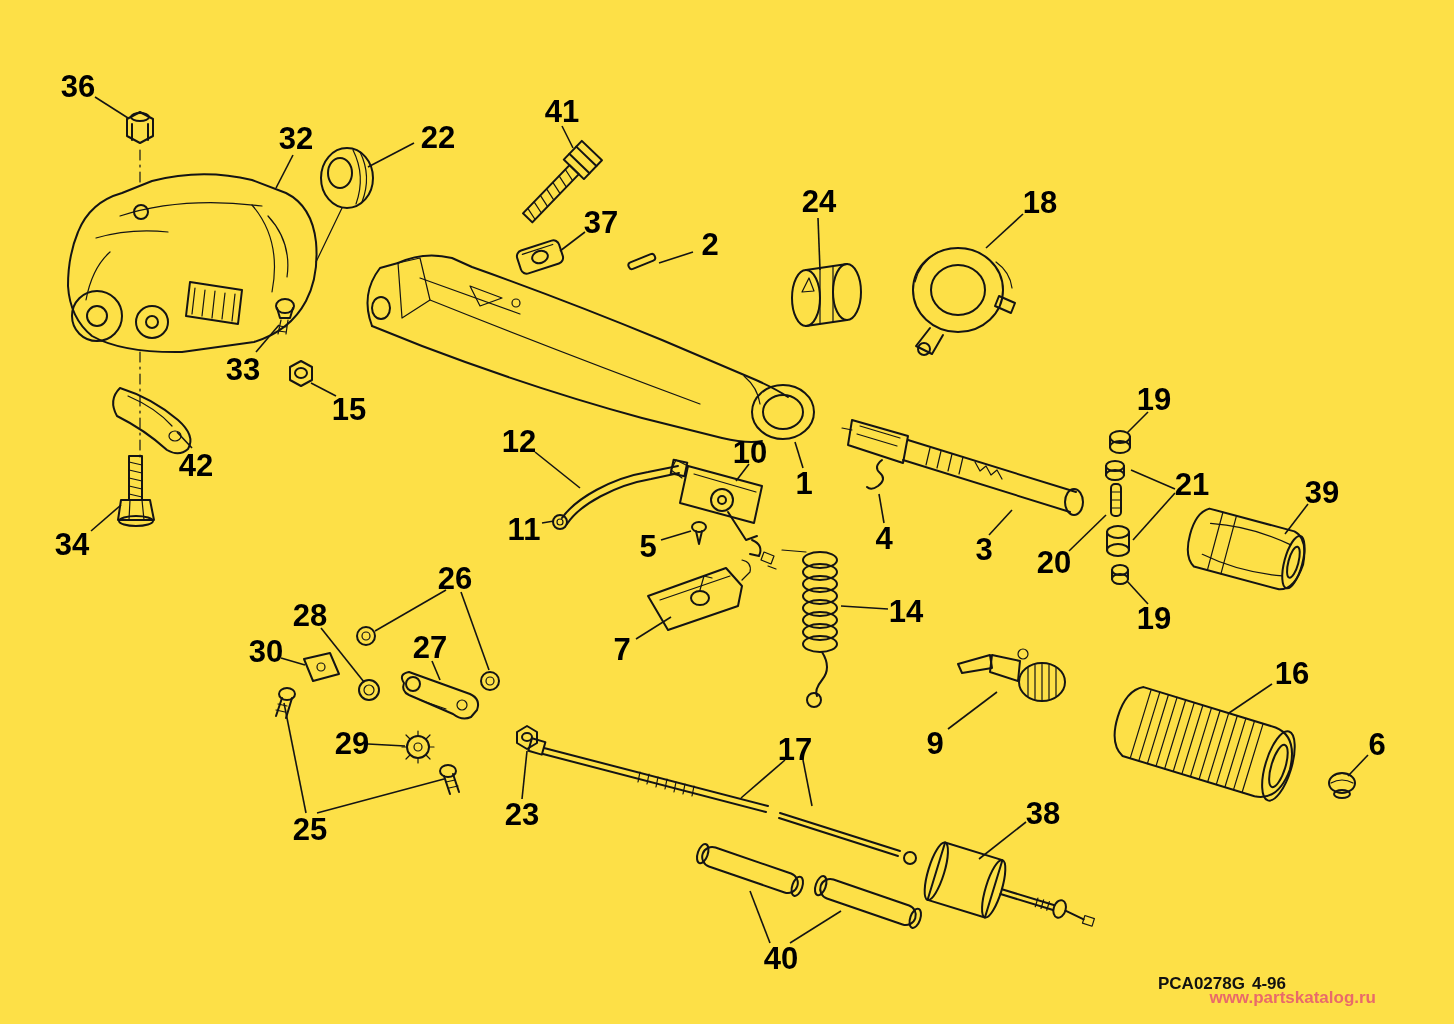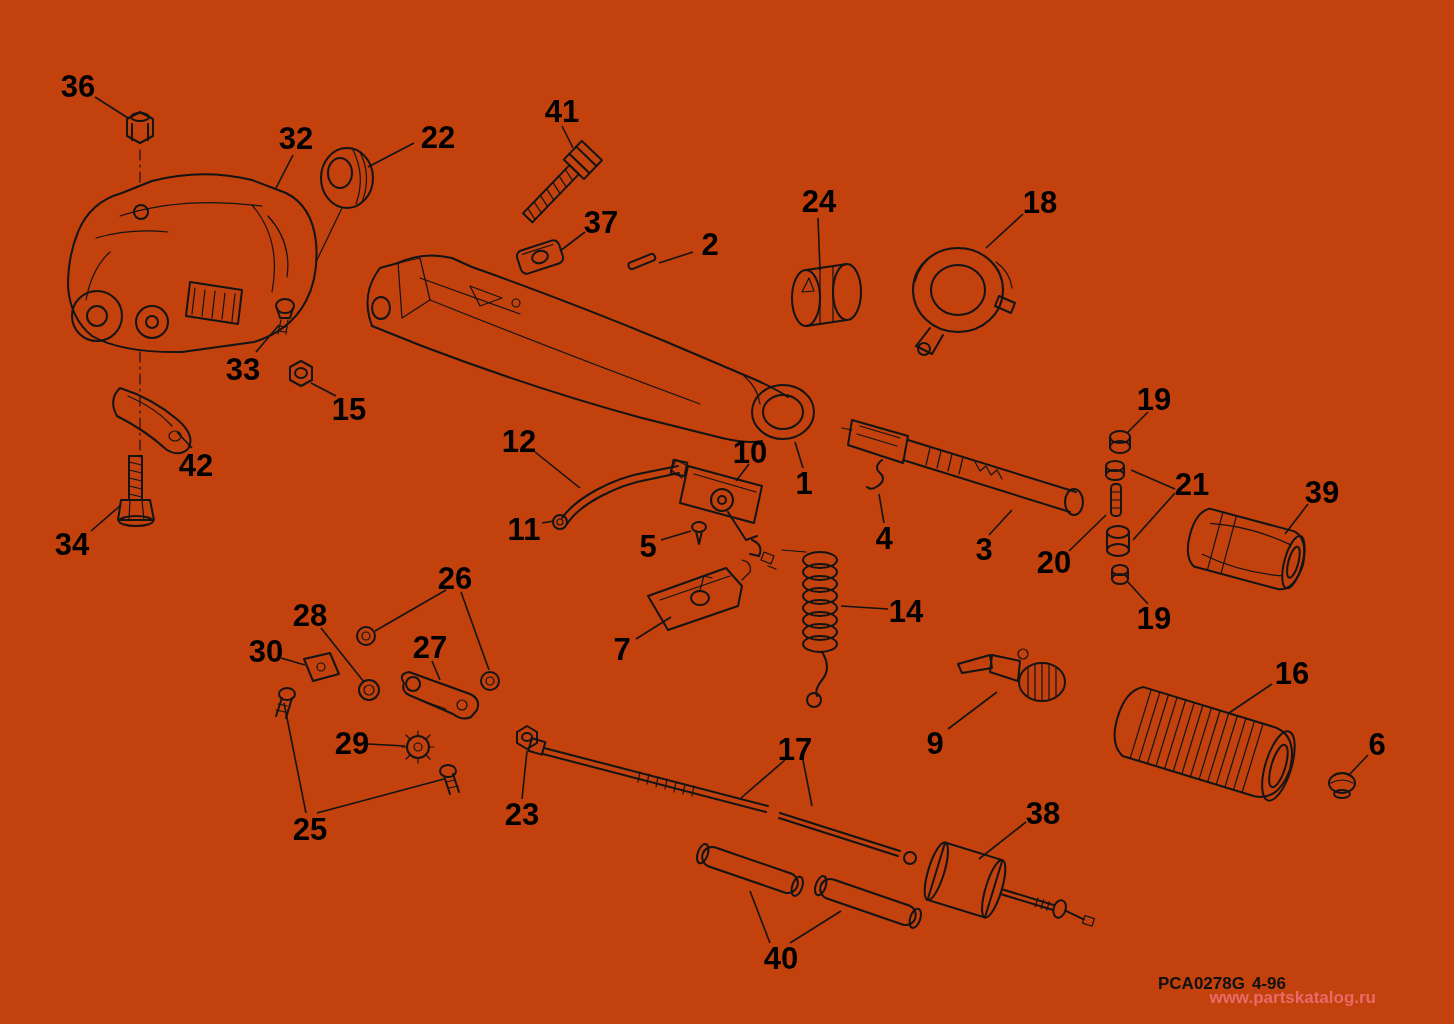--- a/index.html
+++ b/index.html
@@ -1,16 +1,16 @@
 <!DOCTYPE html>
 <html><head>
 <meta charset="utf-8">
 <style>
   html,body{margin:0;padding:0;background:#ffffff;}
-  .stage{position:relative;width:1454px;height:1024px;background:#c2410c;overflow:hidden;}
+  .stage{position:relative;width:1454px;height:1024px;background:#fde047;overflow:hidden;}
   svg{display:block;width:1454px;height:1024px;}
   .art *{stroke:#141414;stroke-width:2;fill:none;stroke-linecap:round;stroke-linejoin:round;}
   .art .thin{stroke-width:1.2;}
   .leaders path{stroke:#141414;stroke-width:1.6;fill:none;}
   .callout{font-family:"Liberation Sans",sans-serif;font-weight:bold;font-size:31px;fill:#000;text-anchor:middle;}
   .footer-code{font-family:"Liberation Sans",sans-serif;font-weight:bold;font-size:17px;fill:#111;}
   .watermark{font-family:"Liberation Sans",sans-serif;font-weight:bold;font-size:17px;text-anchor:end;}
 </style>
 </head>
 <body>

